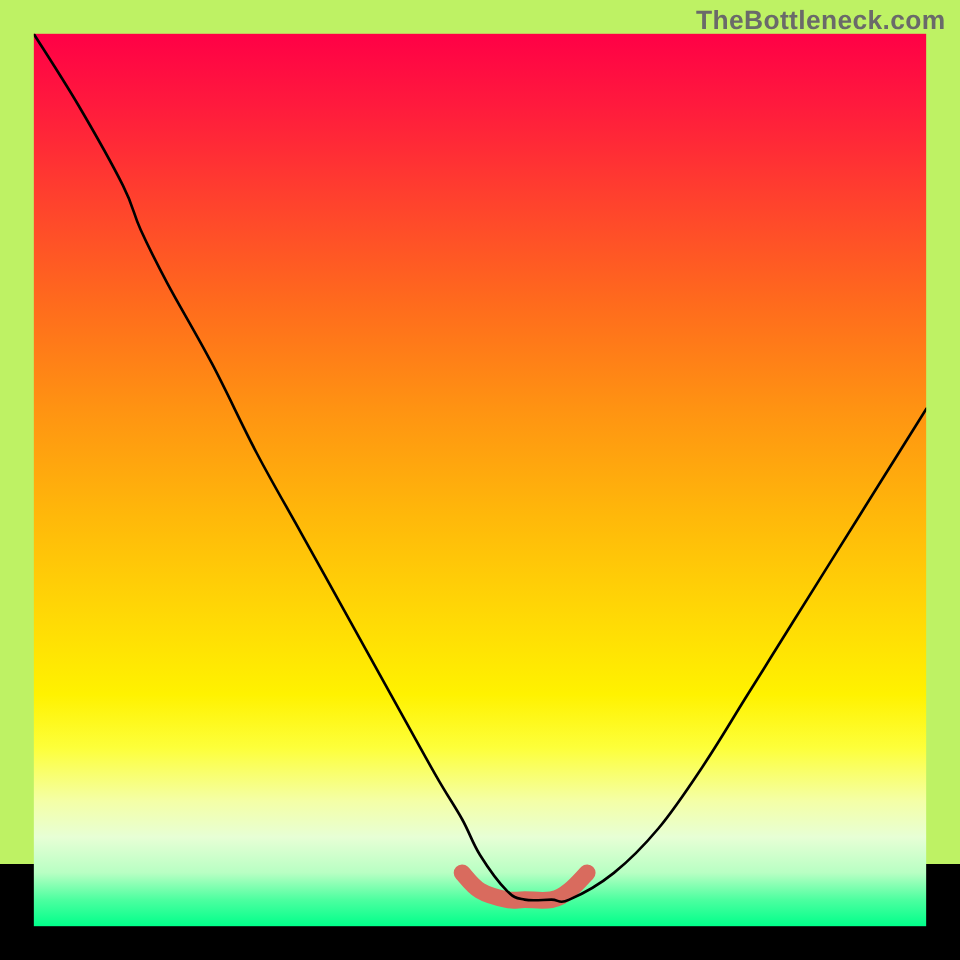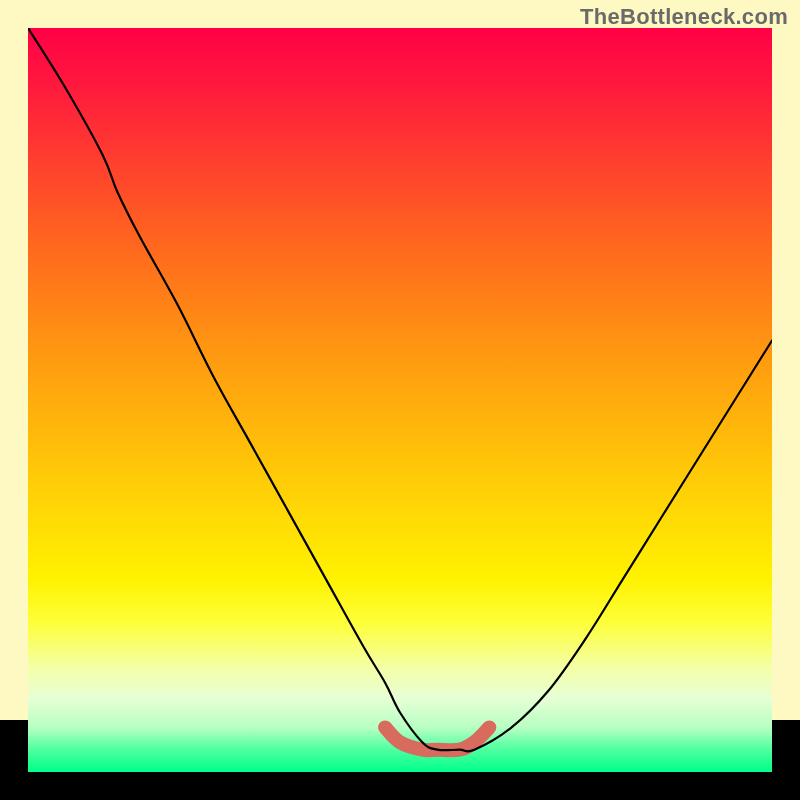--- a/index.html
+++ b/index.html
@@ -1,21 +1,21 @@
 <!DOCTYPE html>
 <html><head>
 <meta charset="utf-8">
 <style>
   * { margin: 0; padding: 0; box-sizing: border-box; }
   html, body { width: 800px; height: 800px; overflow: hidden; background: #000; }
   .frame {
     position: relative;
     width: 800px;
     height: 720px;
-    background: #fef9c3;
+    background: #bef264;
   }
   .watermark {
     position: absolute;
     top: 4px;
     right: 12px;
     font-family: Arial, Helvetica, sans-serif;
     font-size: 22px;
     font-weight: bold;
     color: #6a6a6a;
     letter-spacing: 0.3px;

